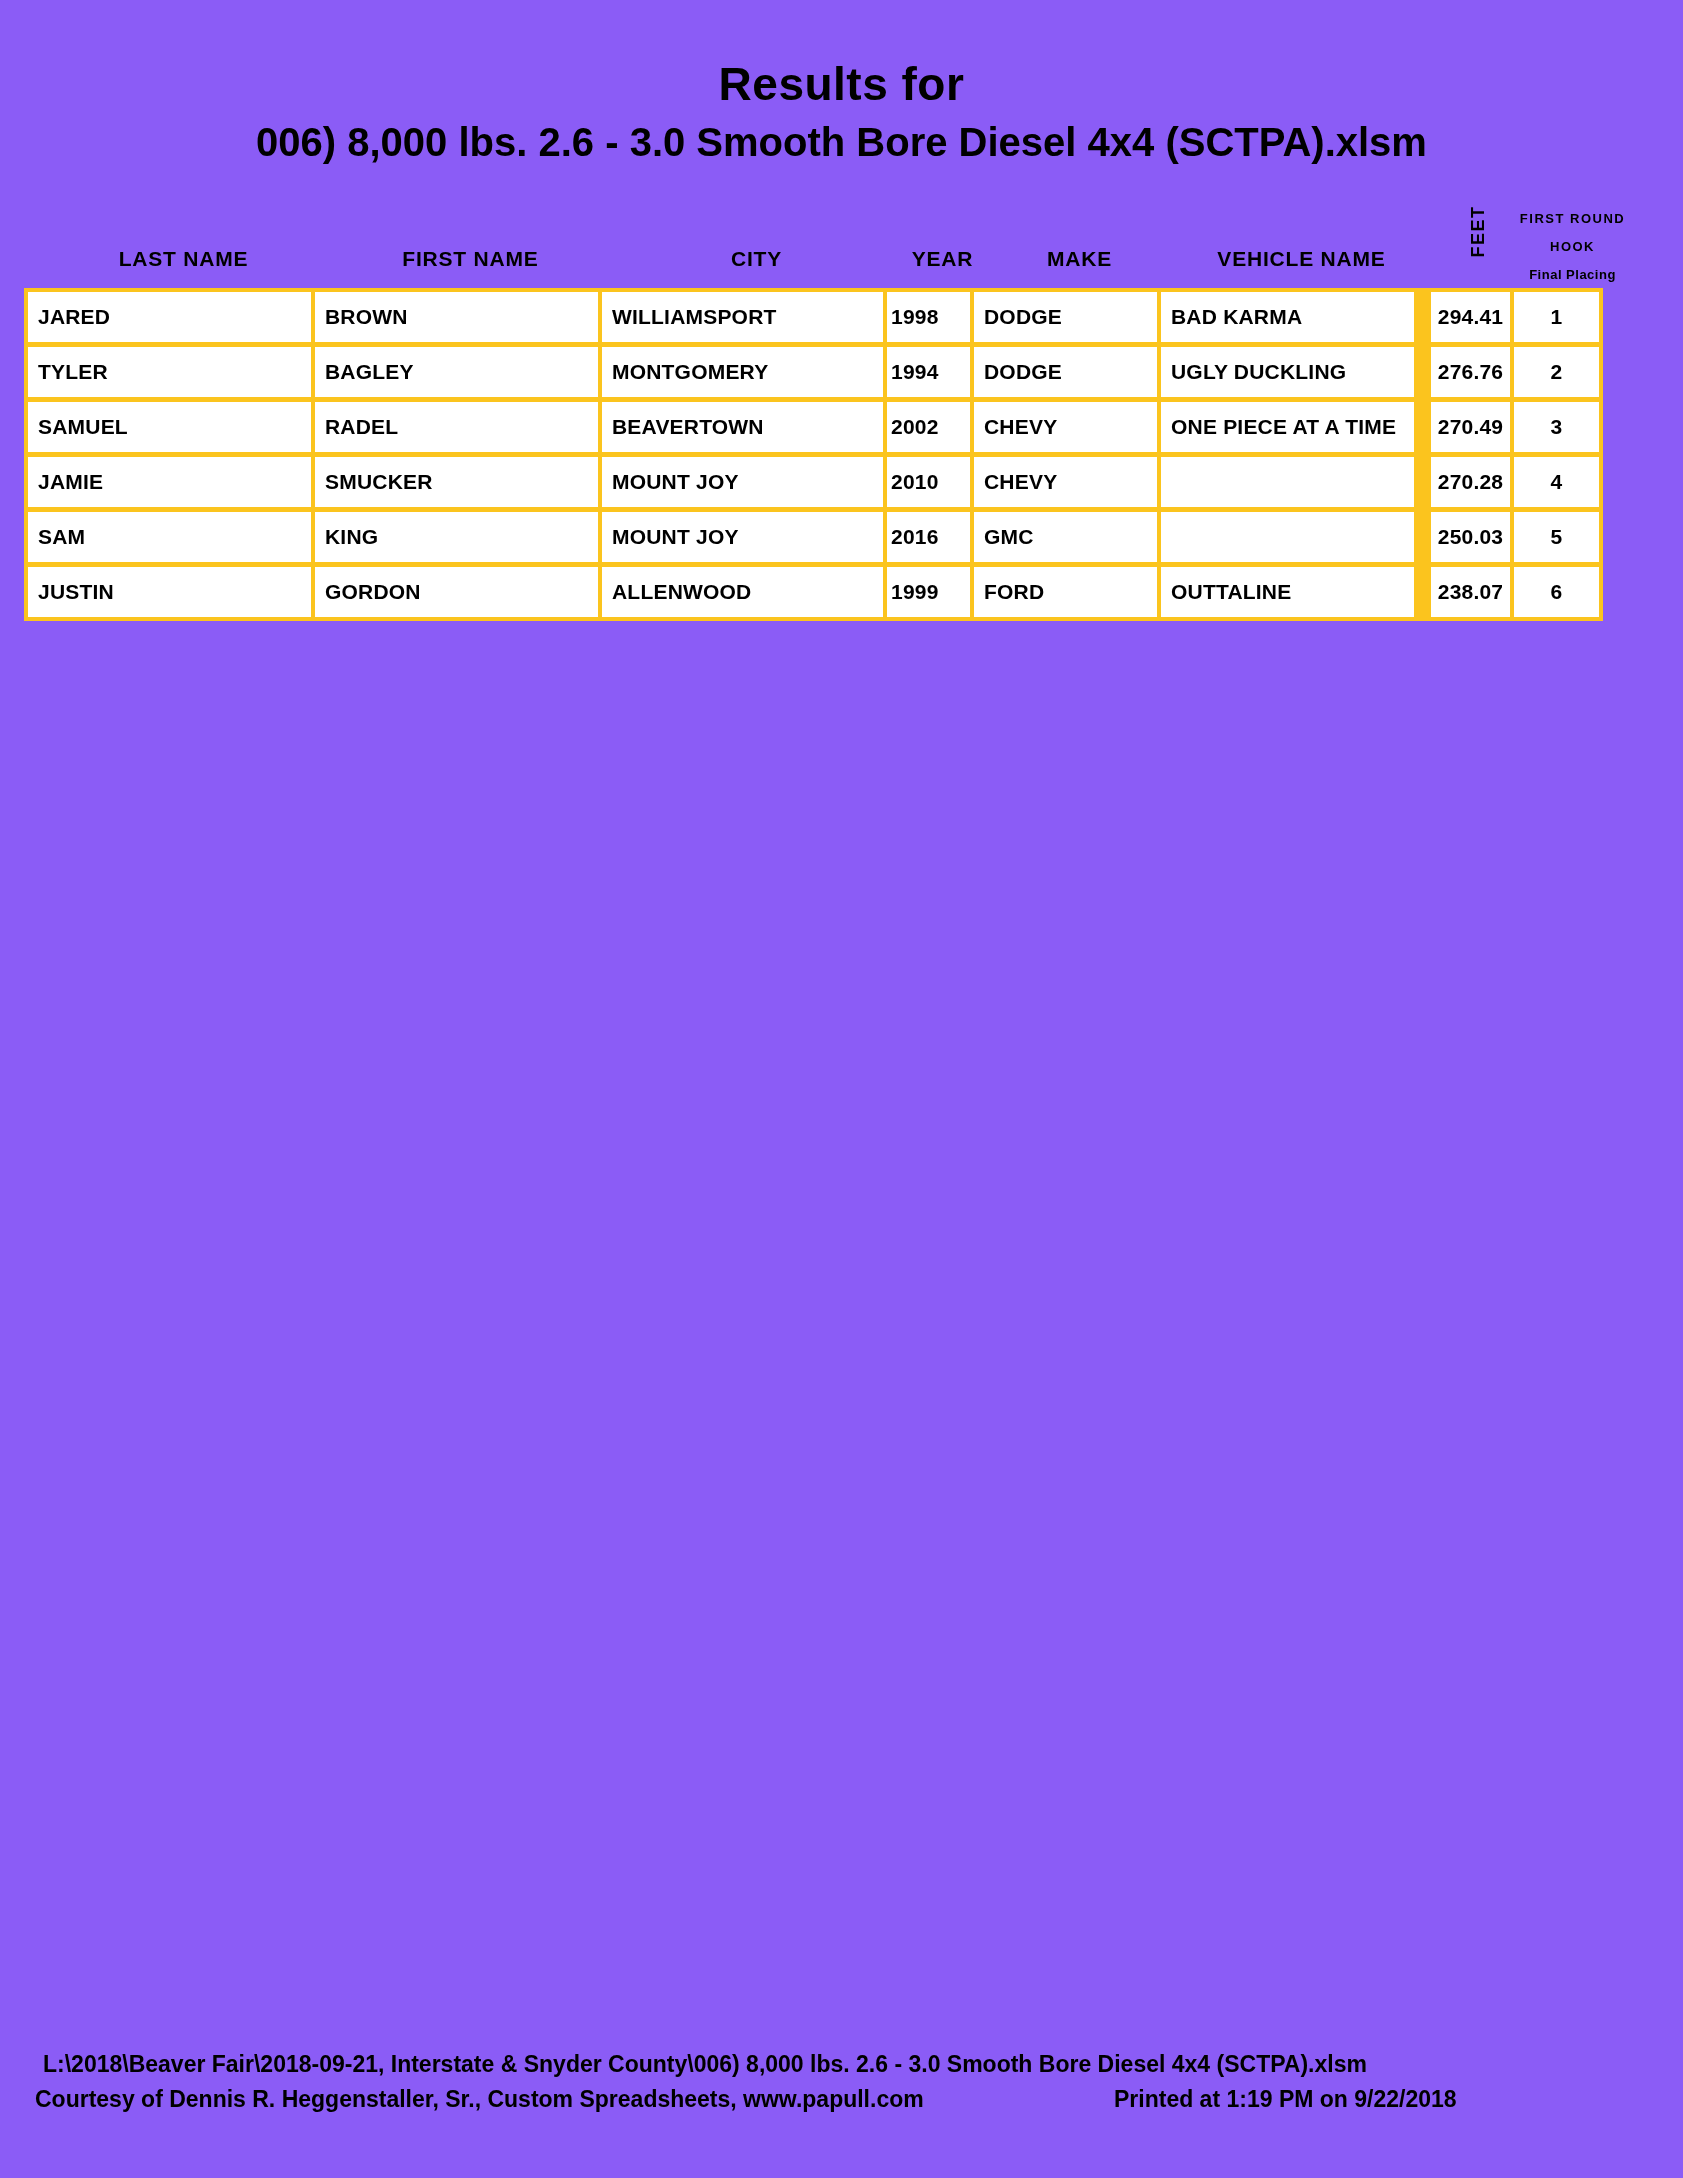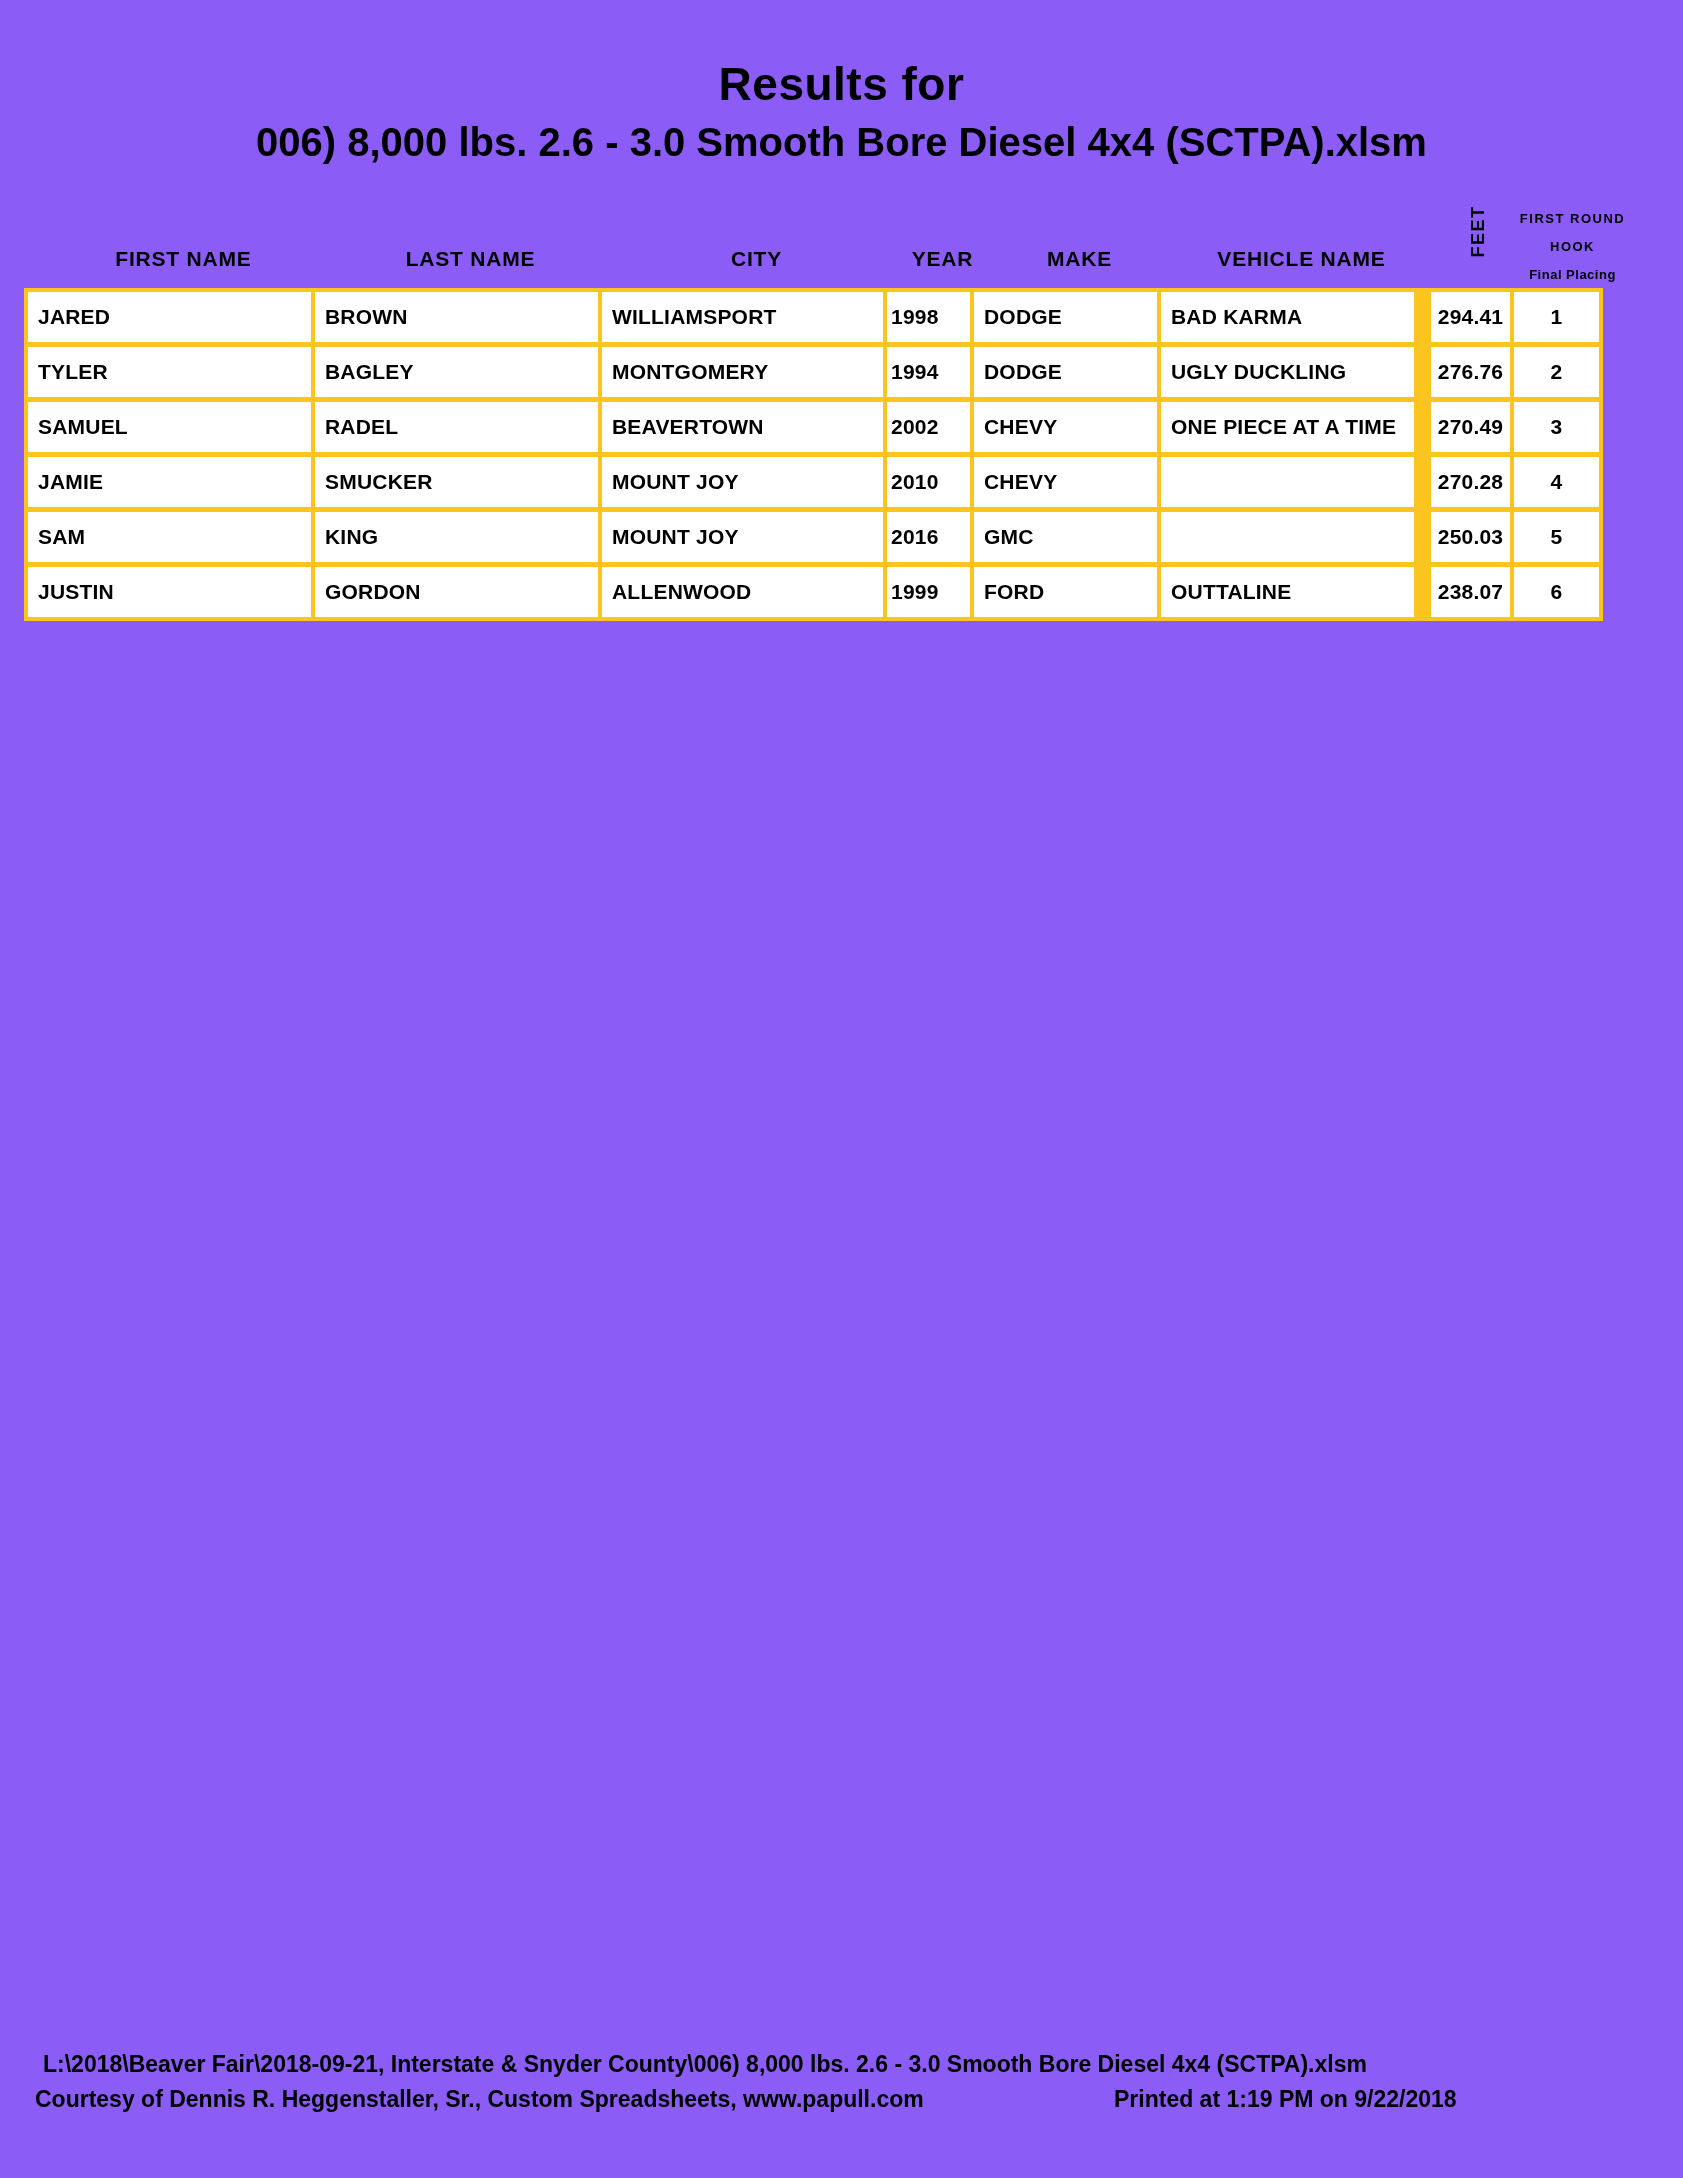--- a/index.html
+++ b/index.html
@@ -127,22 +127,22 @@
 </style>
 </head>
 <body>
 
 <div class="page">
 
   <div class="title1">Results for</div>
   <div class="title2">006) 8,000 lbs. 2.6 - 3.0 Smooth Bore Diesel 4x4 (SCTPA).xlsm</div>
 
   <div class="hdr-row">
+    <div class="hdr">LAST NAME</div>
     <div class="hdr">FIRST NAME</div>
-    <div class="hdr">LAST NAME</div>
     <div class="hdr">CITY</div>
     <div class="hdr">YEAR</div>
     <div class="hdr">MAKE</div>
     <div class="hdr">VEHICLE NAME</div>
     <div class="hdr hdr-feet">
       <span class="feet-rot">FEET</span>
     </div>
     <div class="hdr hdr-placing">
       <div class="sp">FIRST ROUND</div>
       <div class="sp">HOOK</div>

